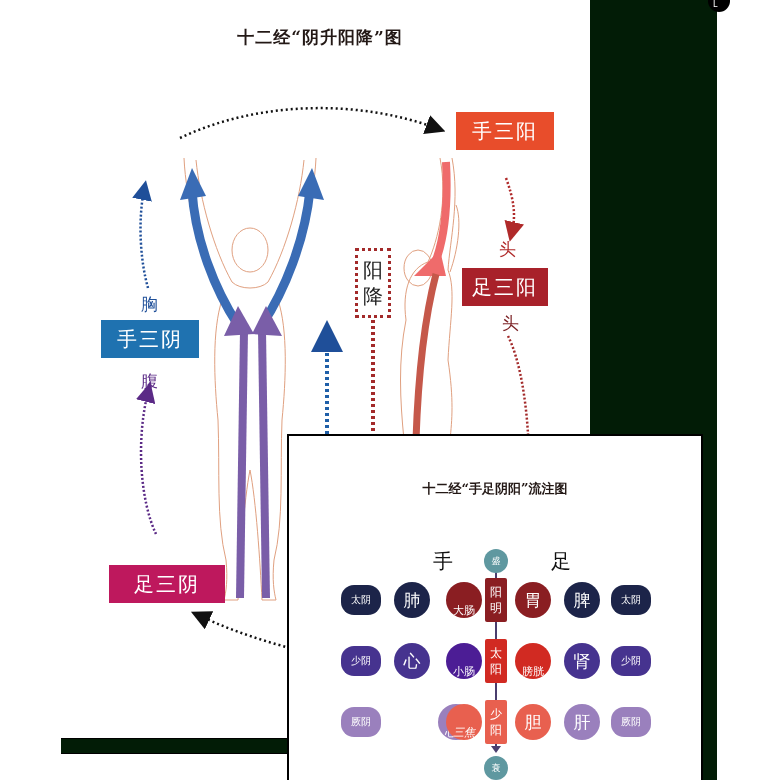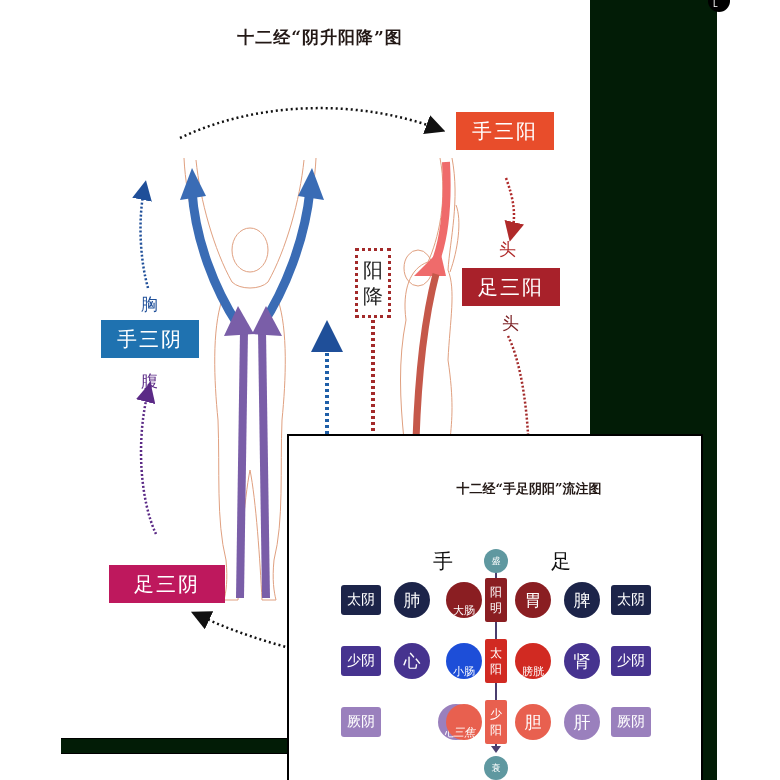--- a/index.html
+++ b/index.html
@@ -7,26 +7,26 @@
     .abs { position:absolute; }
     .dark-panel { left:590px; top:0; width:127px; height:780px; background:#021c06; }
     .dark-bar { left:61px; top:738px; width:226px; height:14px; background:#021c06; border-top:1px solid #000; border-bottom:1px solid #000; }
     .corner-dot { left:708px; top:-10px; width:22px; height:22px; border-radius:50%; background:#000; color:#fff; font-size:8px; display:flex; align-items:flex-end; justify-content:flex-start; padding:0 0 3px 5px; box-sizing:border-box; }
     .main-title { left:160px; top:26px; width:320px; text-align:center; font-family:"DejaVu Serif", serif; font-weight:bold; font-size:17px; color:#231815; letter-spacing:1px; }
     .label-box { color:#fff; font-size:20px; display:flex; align-items:center; justify-content:center; letter-spacing:2px; }
     .small-label { font-size:17px; }
     .svg-layer { left:0; top:0; width:780px; height:780px; }
     .vbox { left:355px; top:248px; width:36px; height:70px; border:3px dotted #a32a2a; box-sizing:border-box; font-size:20px; color:#222; display:flex; flex-direction:column; align-items:center; justify-content:center; line-height:26px; }
     .inset { left:287px; top:434px; width:416px; height:350px; background:#fff; border:2px solid #000; box-sizing:border-box; }
-    .inset-title { left:0; top:44px; width:100%; text-align:center; font-family:"DejaVu Serif", serif; font-weight:bold; font-size:13px; color:#231815;margin-left:34px; }
+    .inset-title { left:0; top:44px; width:100%; text-align:center; font-family:"DejaVu Serif", serif; font-weight:bold; font-size:13px; color:#231815; }
     .side-label { font-size:20px; color:#111; }
     .node { display:flex; align-items:center; justify-content:center; color:#fff; }
     .circle { width:36px; height:36px; border-radius:50%; font-size:17px; }
     .circle.sm { font-size:11px;align-items:flex-end; }
-    .rect { width:40px; height:30px; border-radius:3px; font-size:14px; }
+    .rect { width:40px; height:30px; border-radius:13px; font-size:10px; }
     .center-rect { width:22px; height:44px; border-radius:2px; font-size:12px; flex-direction:column; line-height:16px; }
     .phase { width:24px; height:24px; border-radius:50%; background:#5f98a0; font-size:9px; }
   </style>
 </head>
 <body>
 
 <div class="abs dark-panel"></div>
 <div class="abs dark-bar"></div>
 <div class="abs corner-dot">L</div>
 
@@ -88,21 +88,21 @@
   <path d="M506,178 C514,200 516,215 512,232" stroke="#b02a2a" stroke-width="2.5" stroke-dasharray="2,2" fill="none" marker-end="url(#arrRed)"></path>
   <path d="M508,336 C520,360 526,400 528,434" stroke="#a32a2a" stroke-width="2.5" stroke-dasharray="2,2" fill="none"></path>
   <path d="M327,434 L327,336" stroke="#1f5fa8" stroke-width="4" stroke-dasharray="3,3" fill="none" marker-end="url(#arrBlue)"></path>
   <path d="M373,320 L373,434" stroke="#a32a2a" stroke-width="4" stroke-dasharray="3,3" fill="none"></path>
 </svg>
 
 <div class="abs label-box" style="left:456px;top:112px;width:98px;height:38px;background:#e84d2b;">
   <span>手三阳</span>
 </div>
 <div class="abs small-label" style="left:499px;top:238px;color:#b02a2a;">头</div>
-<div class="abs label-box" style="left:462px;top:268px;width:98px;height:38px;background:#a8212a;">
+<div class="abs label-box" style="left:462px;top:268px;width:86px;height:38px;background:#a8212a;">
   <span>足三阳</span>
 </div>
 <div class="abs small-label" style="left:502px;top:312px;color:#7a1e22;">头</div>
 
 <div class="abs small-label" style="left:141px;top:293px;color:#1f4f99;">胸</div>
 <div class="abs label-box" style="left:101px;top:320px;width:98px;height:38px;background:#1f72b0;">
   <span>手三阴</span>
 </div>
 <div class="abs small-label" style="left:141px;top:370px;color:#5b2a86;">腹</div>
 <div class="abs label-box" style="left:109px;top:565px;width:116px;height:38px;background:#be185d;">
@@ -152,21 +152,21 @@
   <div class="abs node rect" style="left:322px;top:149px;background:#1c2449;">
       <span>太阴</span>
     </div>
 
   <div class="abs node rect" style="left:52px;top:210px;background:#46338f;">
       <span>少阴</span>
     </div>
   <div class="abs node circle" style="left:105px;top:207px;background:#46338f;">
       <span>心</span>
     </div>
-  <div class="abs node circle sm" style="left:157px;top:207px;background:#1d4ed8;">
+  <div class="abs node circle sm" style="left:157px;top:207px;background:#4c1d95;">
       <span>小肠</span>
     </div>
   <div class="abs node center-rect" style="left:196px;top:203px;background:#d12a22;">
     <span>太</span>
     <span>阳</span>
   </div>
   <div class="abs node circle sm" style="left:226px;top:207px;background:#d12a22;font-family:Liberation Mono, monospace;">
       <span>膀胱</span>
     </div>
   <div class="abs node circle" style="left:275px;top:207px;background:#46338f;">

